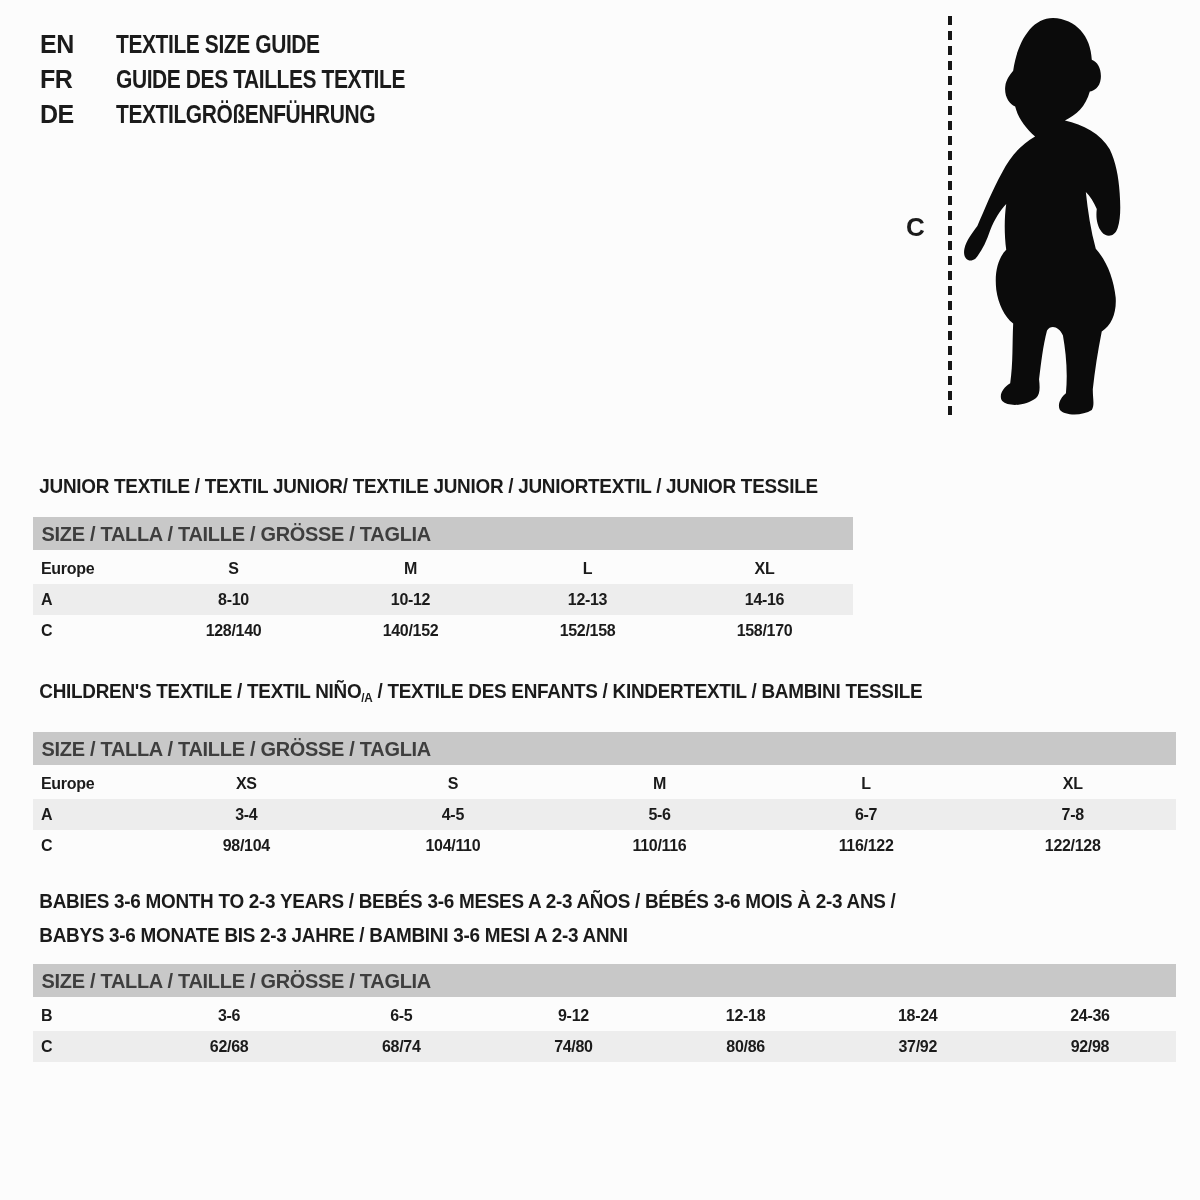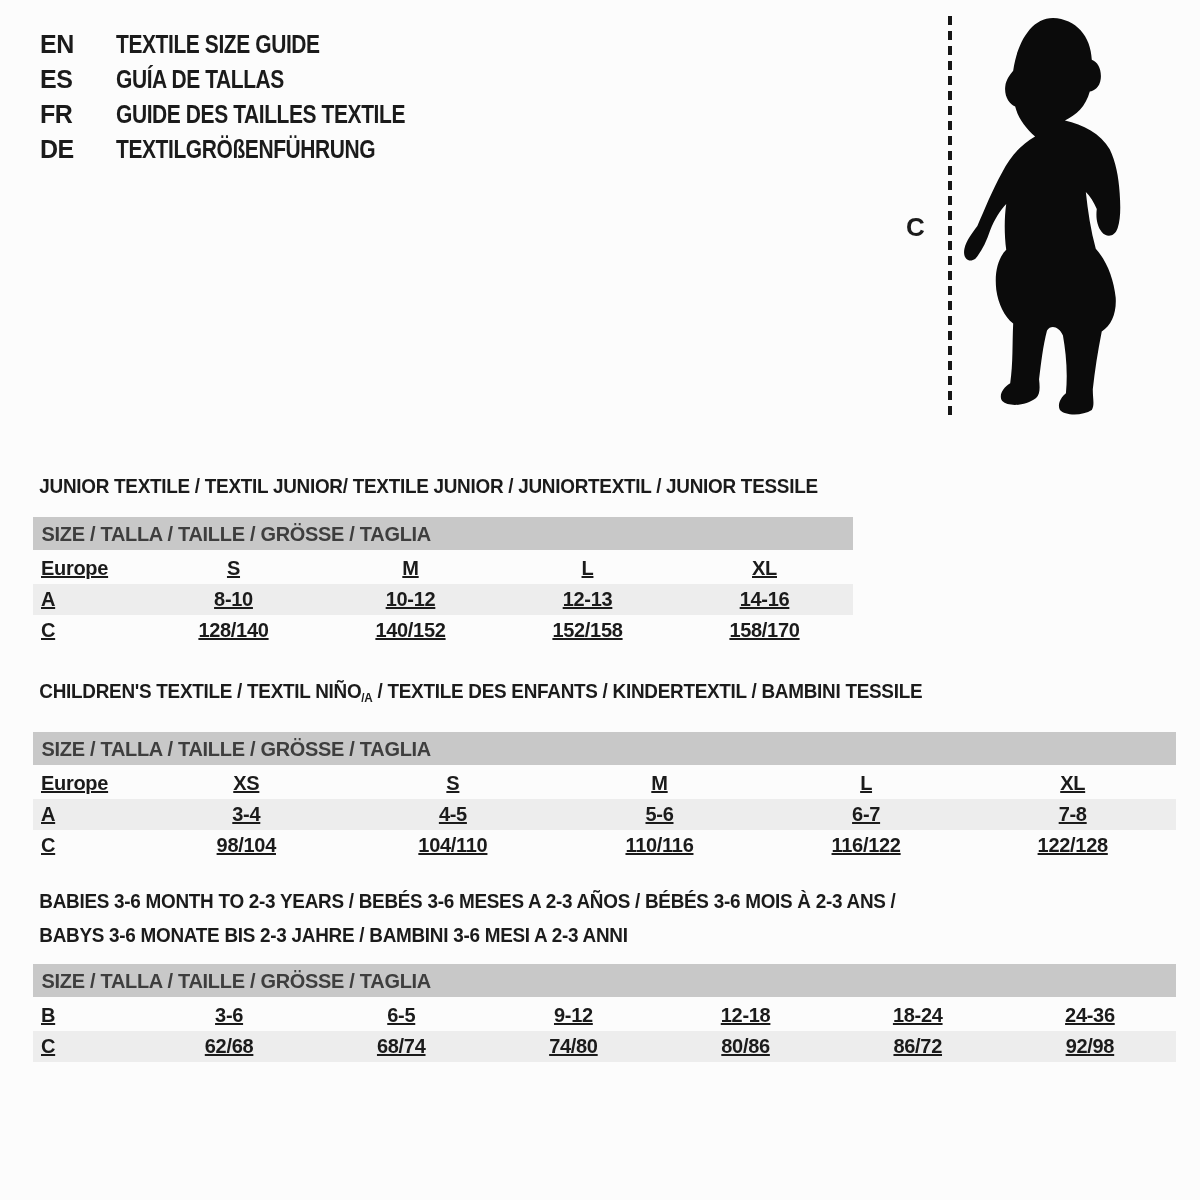--- a/index.html
+++ b/index.html
@@ -27,45 +27,41 @@
     line-height:24px;transform:scaleX(0.90);transform-origin:left center;white-space:nowrap;}
   .sec-title .sub{font-size:13px;vertical-align:-4px;}
   .babies-title-line{line-height:34px;}
   .size-bar{height:33px;background:#c8c8c8;display:flex;align-items:center;}
   .size-bar .bar-text{padding-left:9px;font-size:21px;font-weight:bold;color:#3e3e3e;letter-spacing:-0.3px;
     transform:scaleX(0.95);transform-origin:left center;white-space:nowrap;}
   .sec-junior .size-bar{margin-top:19px;}
   .sec-children .size-bar{margin-top:22px;}
   .sec-babies .size-bar{margin-top:12px;}
   .tbl{margin-top:3px;}
-  .row{display:grid;height:31px;align-items:center;font-size:20px;font-weight:bold;letter-spacing:-0.3px;text-decoration:underline;}
+  .row{display:grid;height:31px;align-items:center;font-size:16px;font-weight:bold;letter-spacing:-0.3px;}
   .tbl-junior .row{grid-template-columns:112px repeat(4,1fr);}
   .tbl-children .row{grid-template-columns:110px repeat(5,1fr);}
   .tbl-babies .row{grid-template-columns:110px repeat(6,1fr);}
   .row.shaded{background:#ededed;}
   .cell{text-align:center;}
   .cell.lbl{text-align:left;padding-left:8px;}
   
   .legend{position:absolute;left:33px;top:1066px;}
   .legend-line{padding-left:7px;font-size:21px;font-weight:bold;line-height:32px;letter-spacing:-0.3px;
     transform:scaleX(0.90);transform-origin:left center;white-space:nowrap;}
 </style>
 </head>
 <body>
 
 <div class="page">
 
   <div class="langs">
     <div class="lang-row">
       <span class="lang-code">EN</span>
       <span class="lang-label">TEXTILE SIZE GUIDE</span>
-    </div>
-    <div class="lang-row">
-      <span class="lang-code">ES</span>
-      <span class="lang-label">GUÍA DE TALLAS</span>
     </div>
     <div class="lang-row">
       <span class="lang-code">FR</span>
       <span class="lang-label">GUIDE DES TAILLES TEXTILE</span>
     </div>
     <div class="lang-row">
       <span class="lang-code">DE</span>
       <span class="lang-label">TEXTILGRÖßENFÜHRUNG</span>
     </div>
   </div>
@@ -166,20 +162,20 @@
         <span class="cell">12-18</span>
         <span class="cell">18-24</span>
         <span class="cell">24-36</span>
       </div>
       <div class="row shaded">
         <span class="cell lbl">C</span>
         <span class="cell">62/68</span>
         <span class="cell">68/74</span>
         <span class="cell">74/80</span>
         <span class="cell">80/86</span>
-        <span class="cell">86/72</span>
+        <span class="cell">37/92</span>
         <span class="cell">92/98</span>
       </div>
     </div>
   </section>
 
 
 </div>
 
 </body></html>

